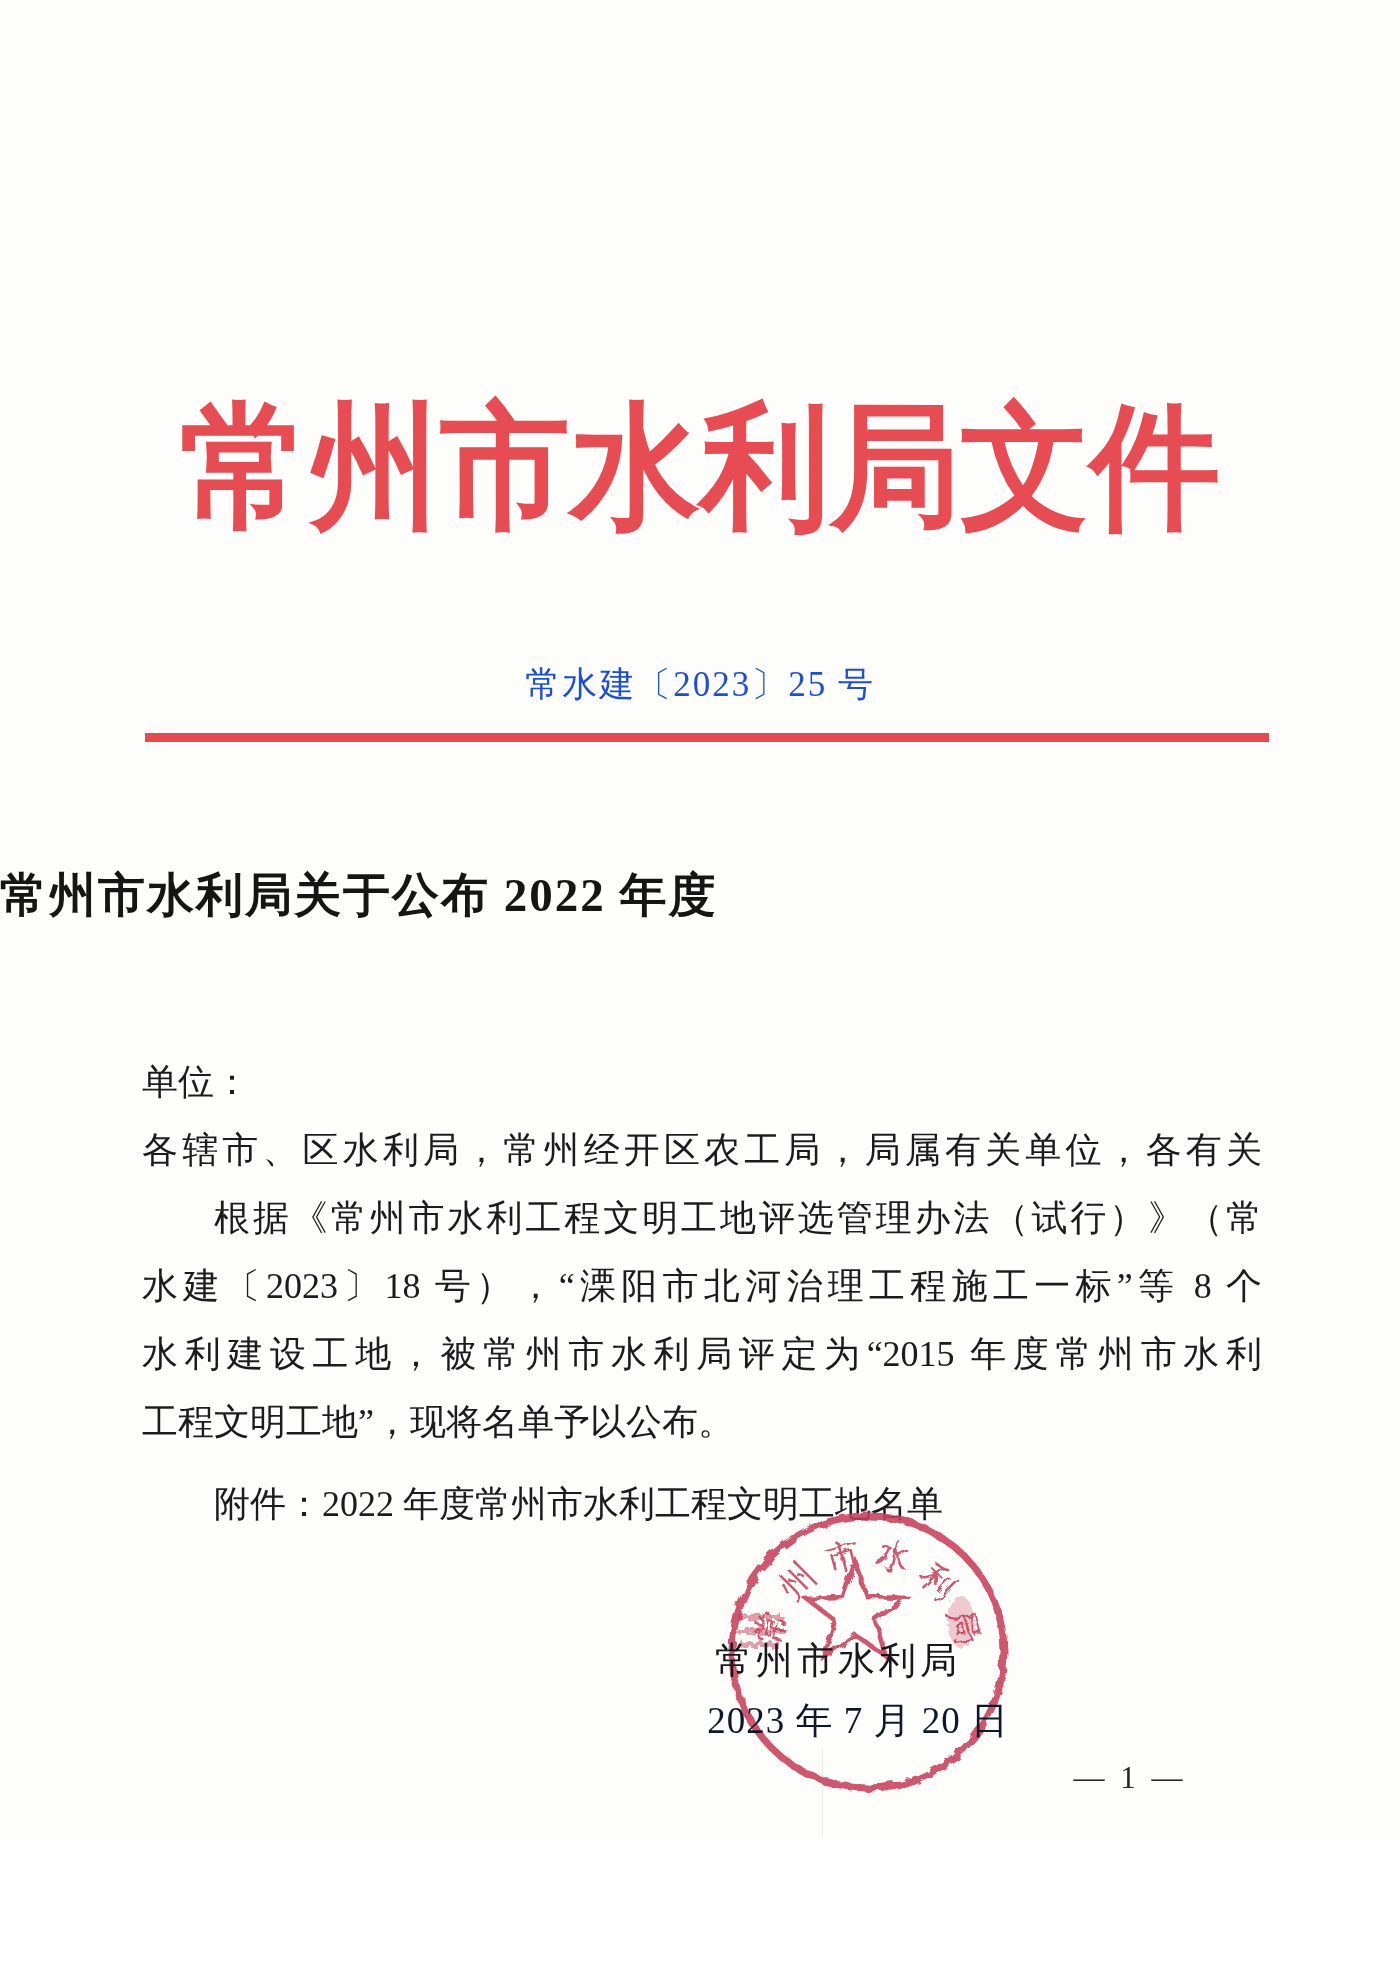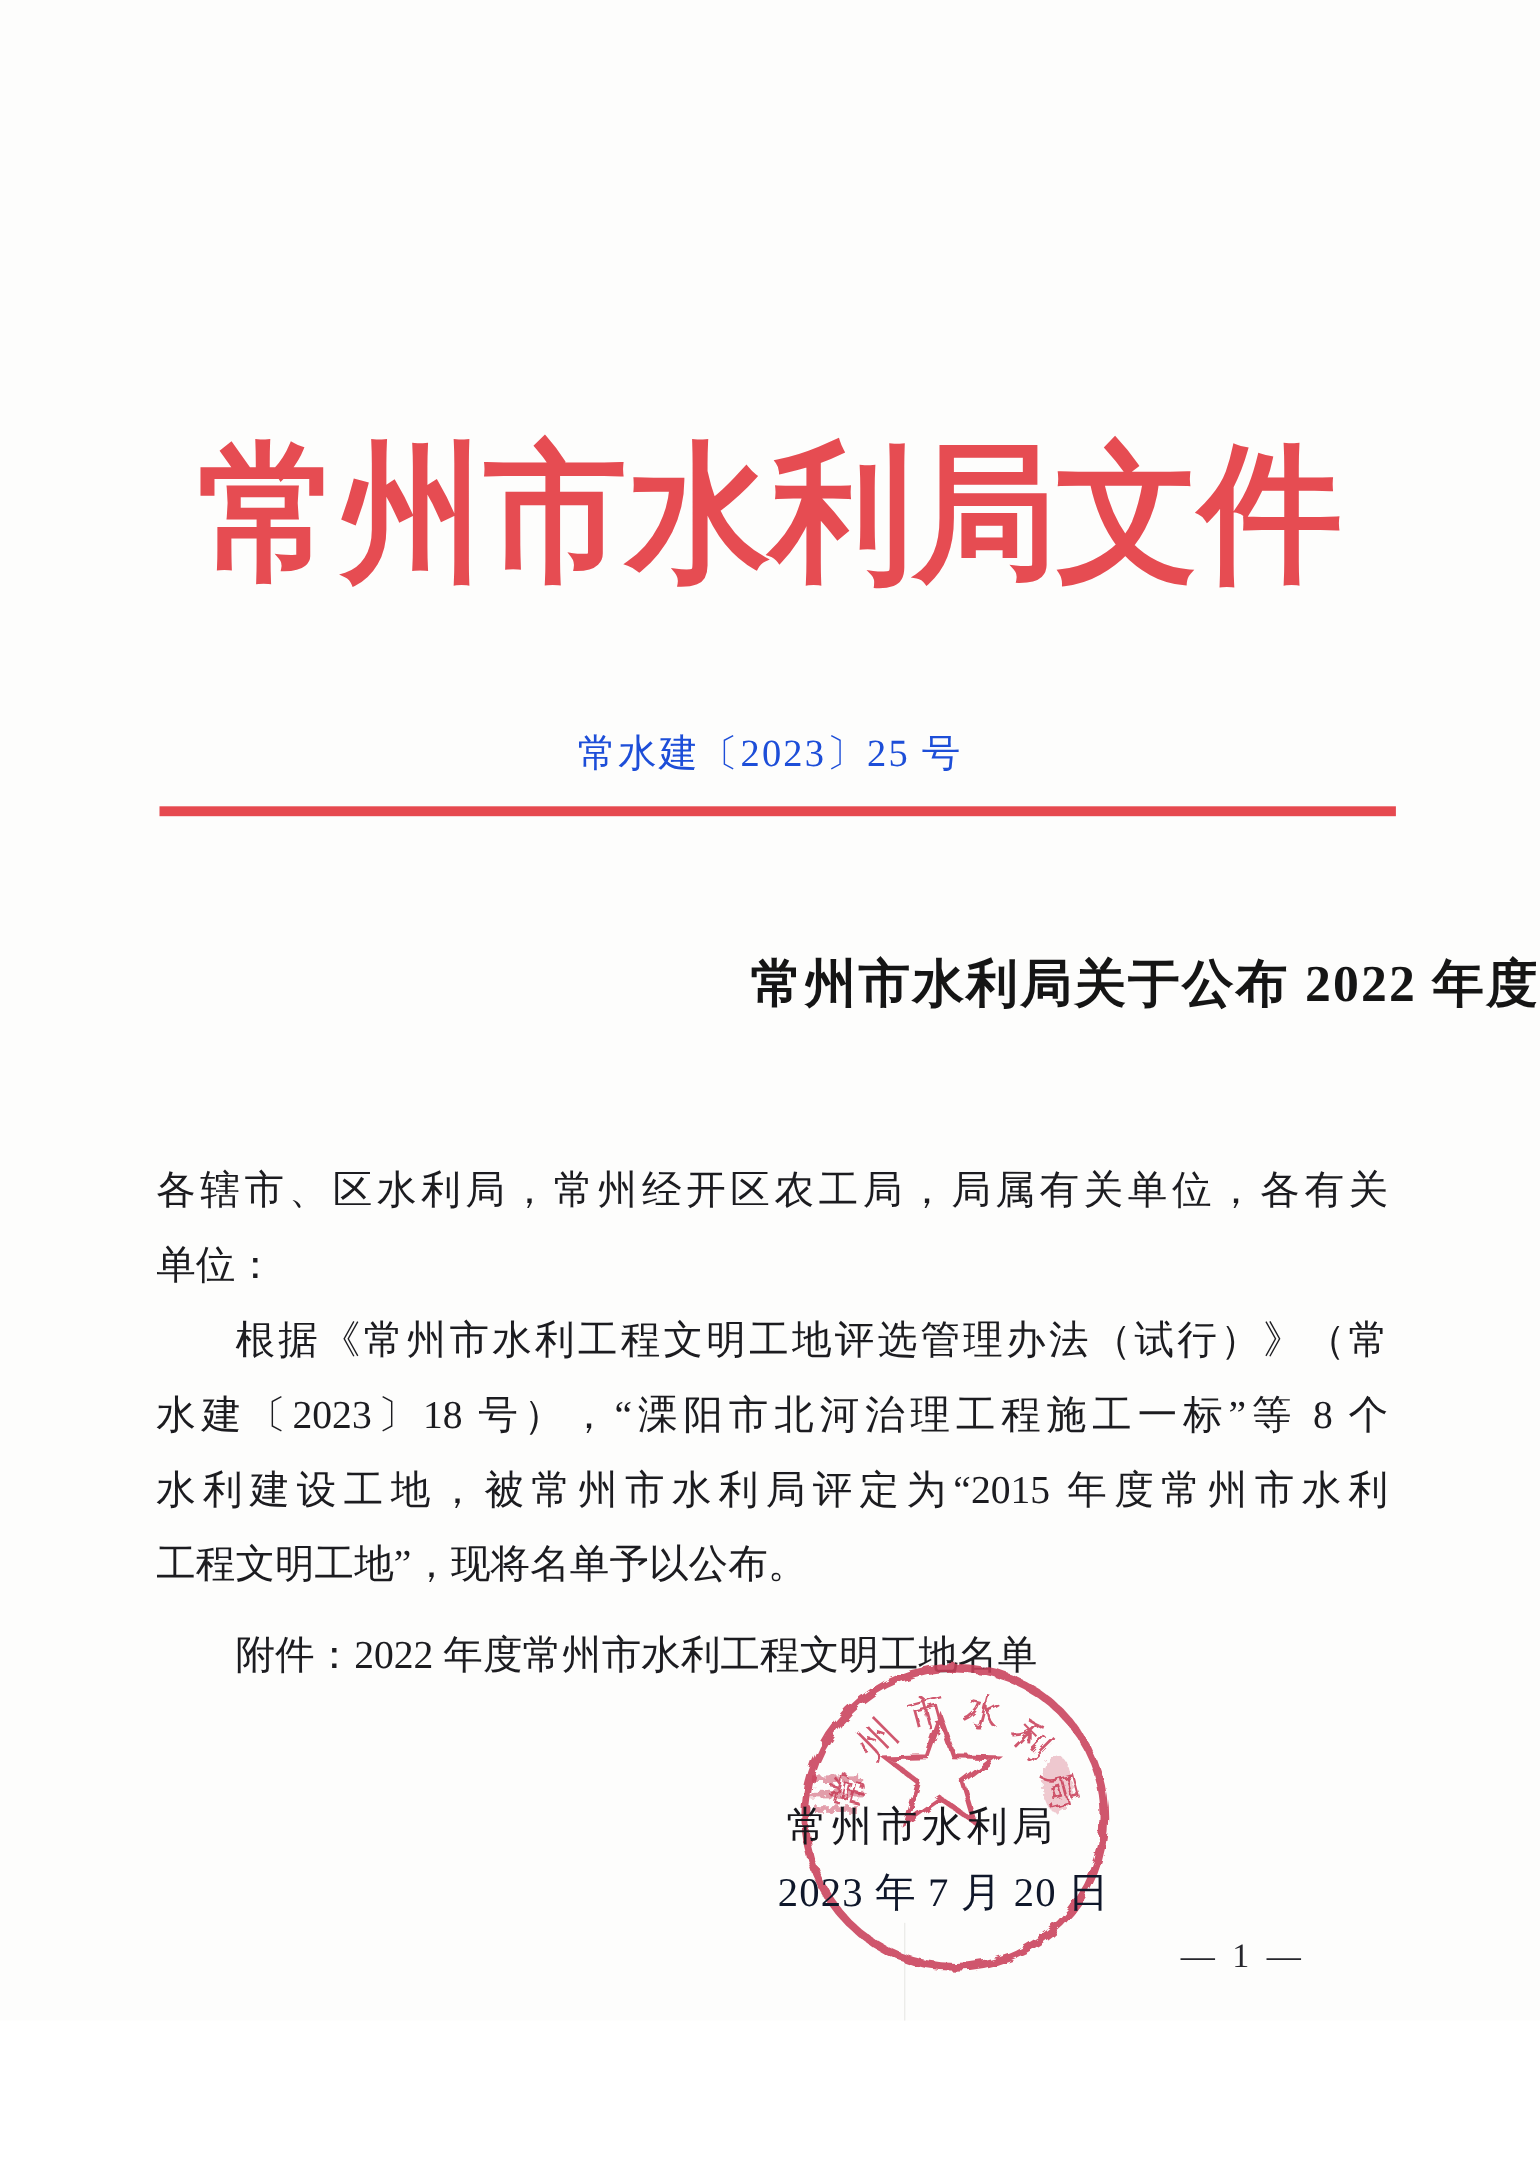--- a/index.html
+++ b/index.html
@@ -33,21 +33,21 @@
   }
   
   .red-rule{
     position:absolute;top:733px;left:145px;
     width:1124px;height:9px;
     background:#e6494f;
   }
   
   .doc-title{
     position:absolute;top:852px;left:0;width:100%;
-    text-align:right;
+    text-align:left;
     font-size:47px;line-height:86px;
     font-weight:bold;
     letter-spacing:2px;
     color:#151515;
   }
   
   .body-text{
     position:absolute;top:1048px;left:142px;width:1120px;
     font-size:36px;line-height:68px;
     color:#1c1c20;
@@ -98,22 +98,22 @@
 
   <div class="doc-number">常水建〔2023〕25 号</div>
 
   <div class="red-rule"></div>
 
   <div class="doc-title">
     <div>常州市水利局关于公布 2022 年度</div>
   </div>
 
   <div class="body-text">
+    <div class="line">单位：</div>
     <div class="line fill">各辖市、区水利局，常州经开区农工局，局属有关单位，各有关</div>
-    <div class="line">单位：</div>
     <div class="line fill indent">根据《常州市水利工程文明工地评选管理办法（试行）》（常</div>
     <div class="line fill">水建〔2023〕18 号），“溧阳市北河治理工程施工一标”等 8 个</div>
     <div class="line fill">水利建设工地，被常州市水利局评定为“2015 年度常州市水利</div>
     <div class="line">工程文明工地”，现将名单予以公布。</div>
     <div class="line indent attachment">附件：2022 年度常州市水利工程文明工地名单</div>
   </div>
 
   <svg class="seal" viewBox="0 0 300 300">
     <defs>
       <filter id="rough" x="-20%" y="-20%" width="140%" height="140%">

